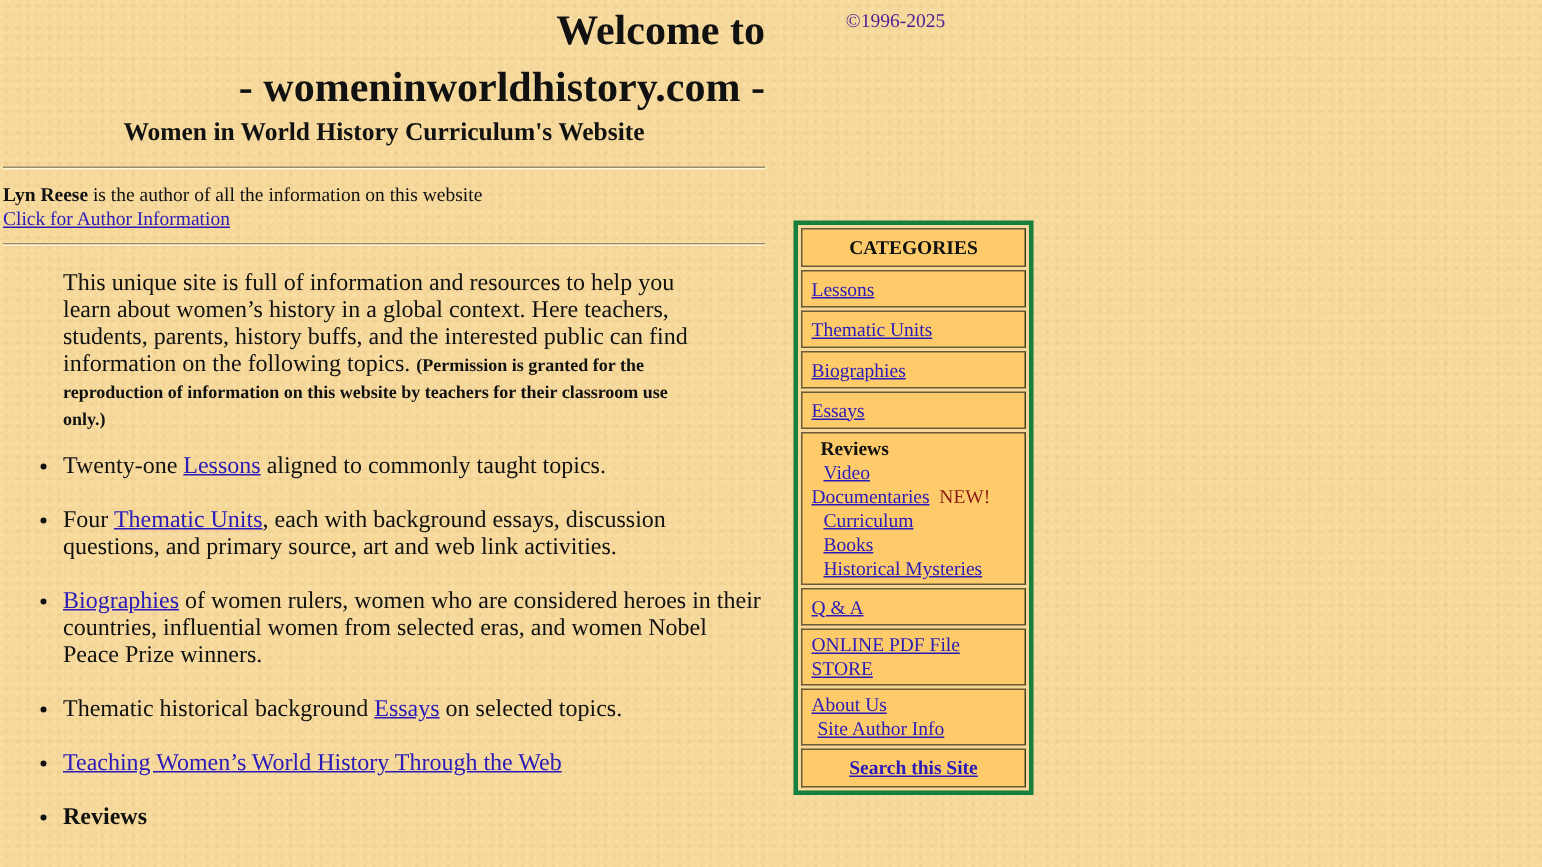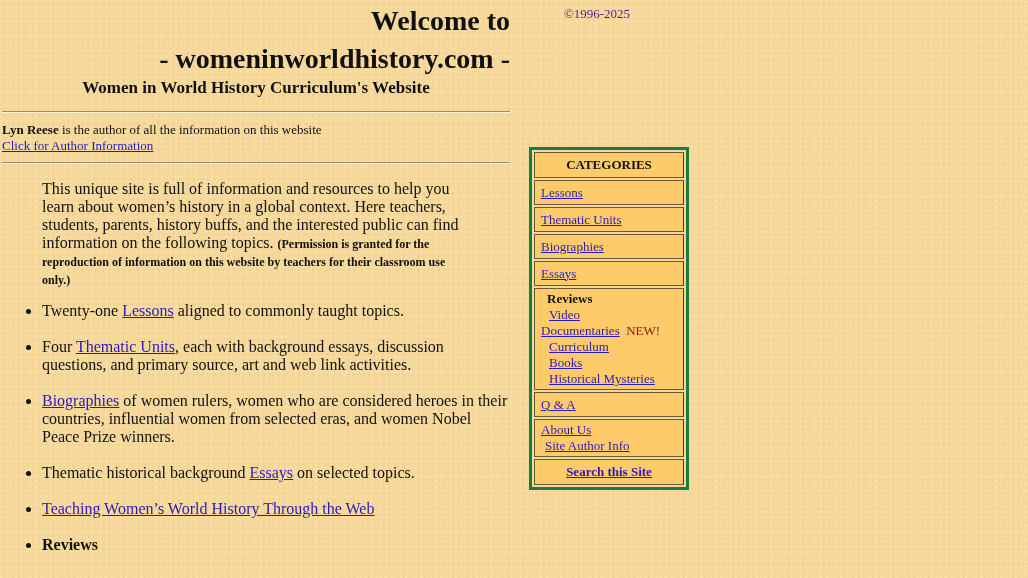--- a/index.html
+++ b/index.html
@@ -110,20 +110,23 @@
     <a href="#">Documentaries</a>&nbsp;&nbsp;<span class="new">NEW!</span>
     <span class="ind"><a href="#">Curriculum</a></span>
     <span class="ind"><a href="#">Books</a></span>
     <span class="ind"><a href="#">Historical Mysteries</a></span>
   </td>
       </tr>
   <tr>
         <td class="cell"><a href="#">Q &amp; A</a></td>
       </tr>
   <tr>
+        <td class="cell store"><a href="#">ONLINE PDF File STORE</a></td>
+      </tr>
+  <tr>
         <td class="cell">
     <a href="#">About Us</a>
     <span class="ind" style="padding-left:4px"><a href="#">Site Author Info</a></span>
   </td>
       </tr>
   <tr>
         <td class="search"><a href="#">Search this Site</a></td>
       </tr>
 </tbody>
   </table>

